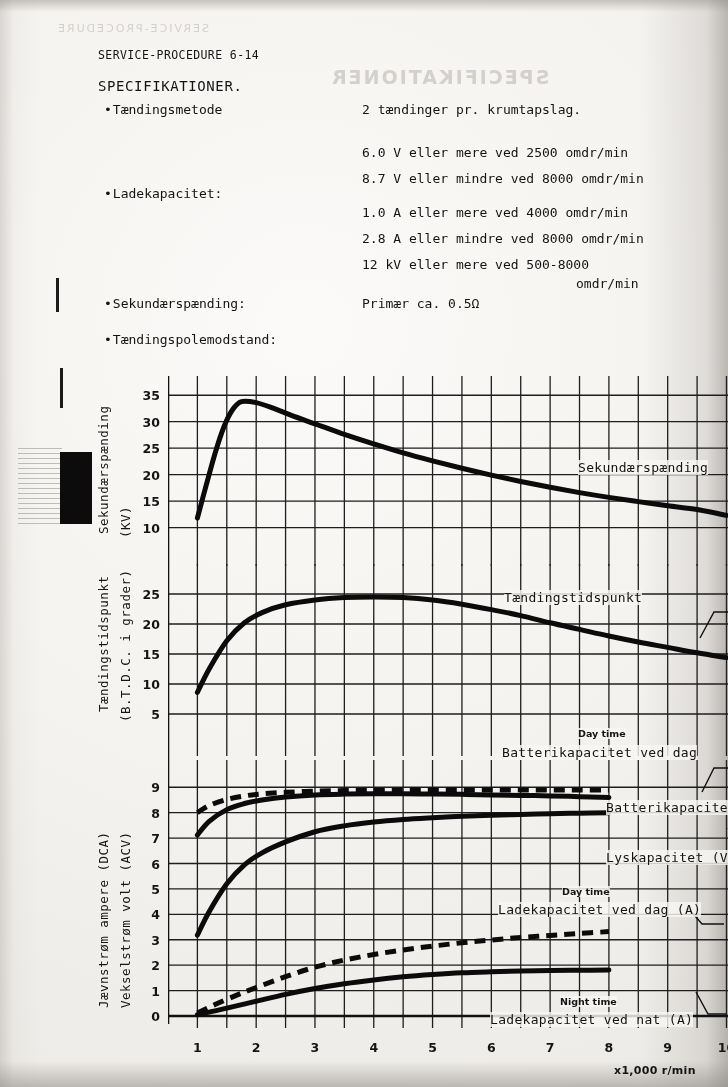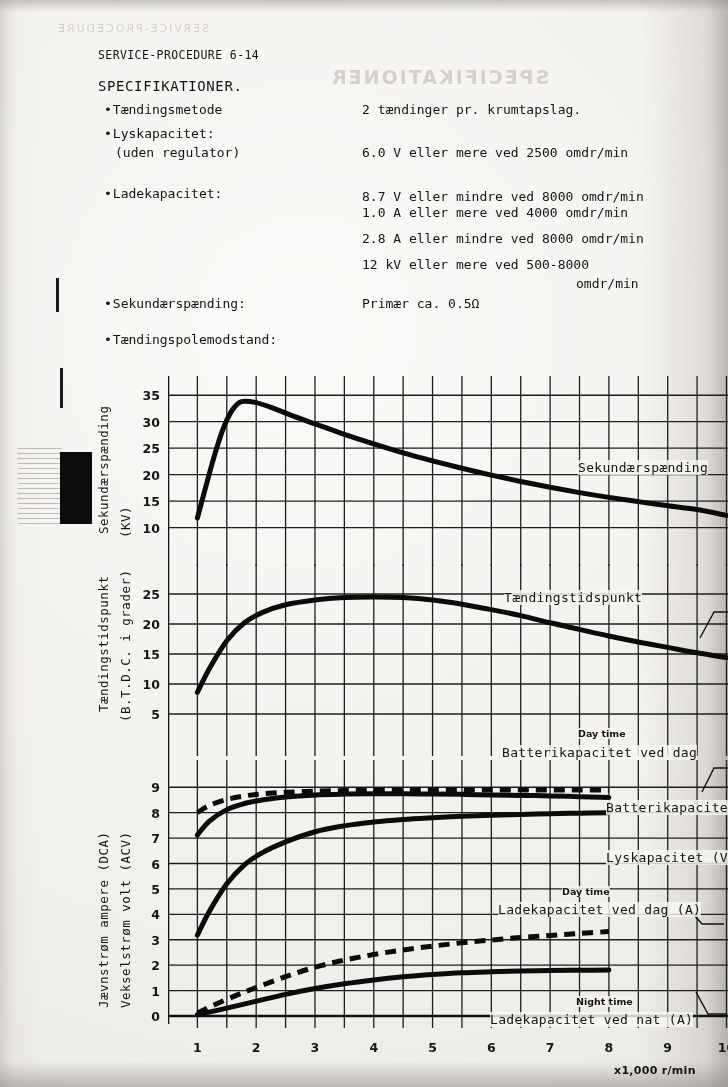--- a/index.html
+++ b/index.html
@@ -145,27 +145,23 @@
   <div class="spec-row" style="height:22px;">
     <div class="spec-left">
       <span class="bullet">•</span><span>Tændingsmetode</span>
     </div>
     <div class="spec-right">
       <div>2 tændinger pr. krumtapslag.</div>
     </div>
   </div>
 
   <div class="spec-row" style="height:46px;">
-    <div class="spec-left">
-      <span class="bullet">•</span><span>Lyskapacitet:</span>
-      <span class="sub">(uden regulator)</span>
-    </div>
     <div class="spec-right" style="padding-top:19px;">
       <div>6.0 V eller mere ved 2500 omdr/min</div>
-      <div style="margin-top:25px;">8.7 V eller mindre ved 8000 omdr/min</div>
+      <div style="margin-top:7px;">8.7 V eller mindre ved 8000 omdr/min</div>
     </div>
   </div>
 
   <div class="spec-row" style="height:100px;margin-top:14px;">
     <div class="spec-left">
       <span class="bullet">•</span><span>Ladekapacitet:</span>
     </div>
     <div class="spec-right" style="padding-top:19px;">
       <div>1.0 A eller mere ved 4000 omdr/min</div>
       <div style="margin-top:7px;">2.8 A eller mindre ved 8000 omdr/min</div>
@@ -361,16 +357,16 @@
   <div class="small-note" style="left:578px;top:360px;">Day time</div>
   <div class="series-label" style="left:502px;top:377px;">Batterikapacitet ved dag</div>
 
   <div class="series-label" style="left:606px;top:432px;">Batterikapacitet ved nat (V)</div>
 
   <div class="series-label" style="left:606px;top:482px;">Lyskapacitet (V)</div>
 
   <div class="small-note" style="left:562px;top:518px;">Day time</div>
   <div class="series-label" style="left:498px;top:534px;">Ladekapacitet ved dag (A)</div>
 
-  <div class="small-note" style="left:560px;top:628px;margin-left:16px;">Night time</div>
+  <div class="small-note" style="left:560px;top:628px;">Night time</div>
   <div class="series-label" style="left:490px;top:644px;">Ladekapacitet ved nat (A)</div>
 
 </div>
 
 </body></html>

